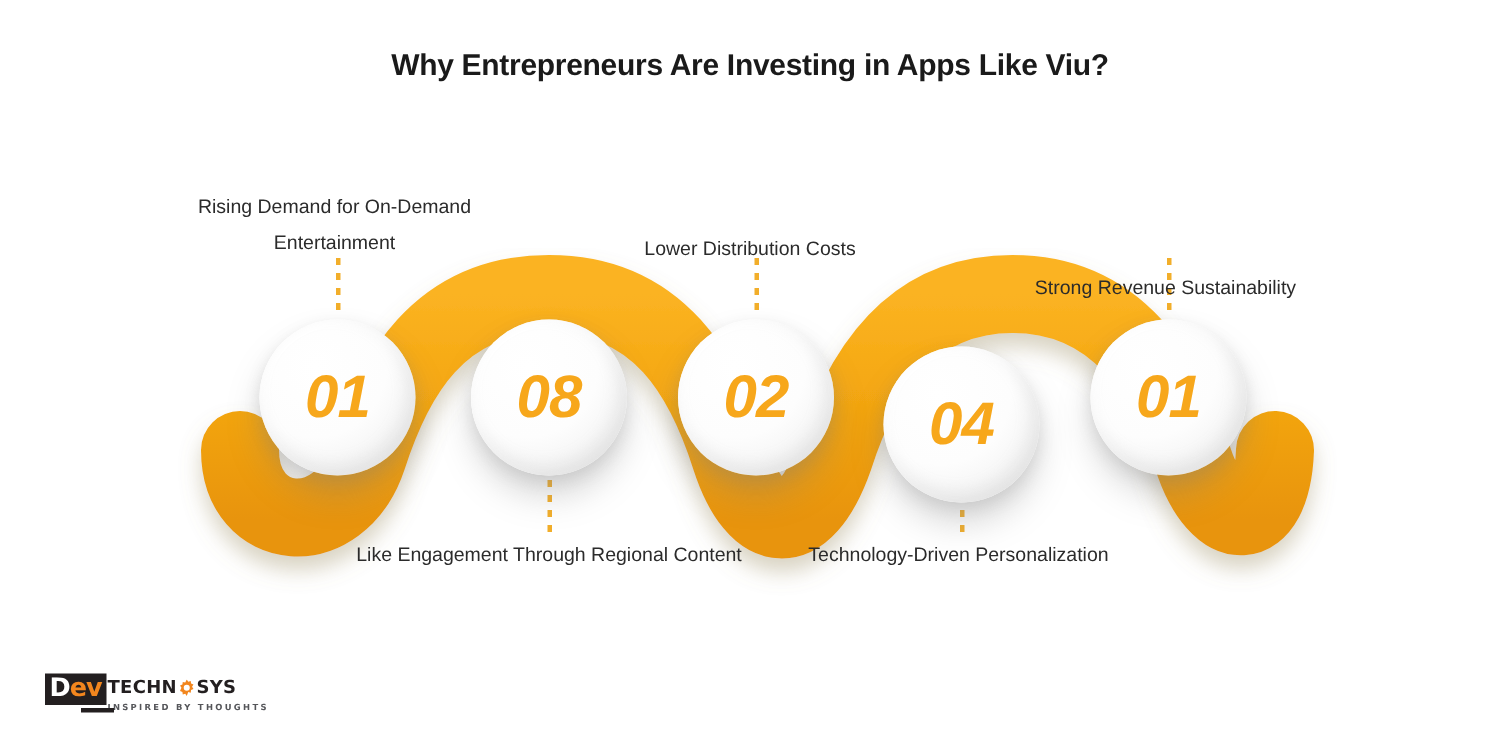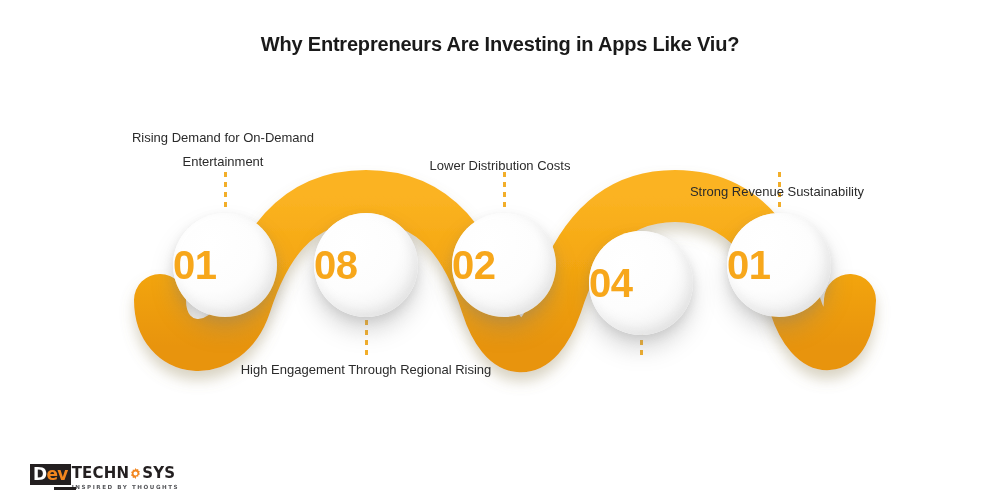--- a/index.html
+++ b/index.html
@@ -33,21 +33,21 @@
     width:104px;height:104px;
     margin-left:-52px;margin-top:-52px;
     border-radius:50%;
     background:
       radial-gradient(circle at 36% 30%, #ffffff 0%, #fdfdfd 48%, #f2f2f2 78%, #e6e6e6 100%);
     box-shadow:
       0 14px 22px rgba(130,130,130,0.30),
       0 4px 10px rgba(120,120,120,0.18),
       inset -4px -5px 11px rgba(170,170,170,0.22),
       inset 3px 4px 9px rgba(255,255,255,0.95);
-    display:flex;align-items:center;justify-content:flex-start;
+    display:flex;align-items:center;justify-content:center;font-style:italic;
   }
   .node-num{
     font-size:40px;
     font-weight:600;
     color:#F7A71B;
     letter-spacing:-0.5px;
     line-height:1;
     user-select:none;
   }
 
@@ -70,39 +70,39 @@
     font-weight:400;
     width:300px;
     margin-left:-150px;
   }
   .label.above{}
   .label.below{}
 
   
   .logo{
     position:absolute;
-    left:30px;bottom:10px;
+    left:30px;bottom:25px;
     display:flex;align-items:flex-start;
   }
   .logo-dev{
     background:#231f20;
     color:#ffffff;
     font-weight:800;
     font-size:17px;
     line-height:19px;
     padding:1px 3px 1px 3px;
     letter-spacing:-0.7px;
     font-family:"DejaVu Sans",sans-serif;
   }
   .logo-dev .v{color:#F2861E;}
   .logo-right{margin-left:1px;}
   .logo-tech{
     color:#231f20;
     font-weight:800;
-    font-size:15px;
+    font-size:12px;
     line-height:19px;
     letter-spacing:0.2px;
     font-family:"DejaVu Sans",sans-serif;
     display:flex;align-items:center;
   }
   .logo-gear{
     display:inline-block;
     width:11px;height:11px;
     margin:0 1px;
     position:relative;
@@ -181,21 +181,22 @@
     <span class="node-num">04</span>
   </div>
   <div class="node" style="left:779px;top:265px;">
     <span class="node-num">01</span>
   </div>
 
   <div class="label above" style="left:223px;top:126px;width:230px;margin-left:-115px;">Rising Demand for On-Demand Entertainment</div>
   <div class="label above" style="left:500px;top:126px;width:180px;margin-left:-90px;margin-top:28px;">Lower Distribution Costs</div>
   <div class="label above" style="left:777px;top:132px;width:180px;margin-left:-90px;margin-top:48px;">Strong Revenue Sustainability</div>
 
-  <div class="label below" style="left:366px;top:358px;width:260px;margin-left:-130px;">High Engagement Through Regional Rising</div>
+  <div class="label below" style="left:366px;top:358px;width:260px;margin-left:-130px;">Like Engagement Through Regional Content</div>
+  <div class="label below" style="left:639px;top:358px;width:220px;margin-left:-110px;">Technology-Driven Personalization</div>
 
   <div class="logo">
     <div class="logo-dev"><span>D</span><span class="v">ev</span></div>
     <div class="logo-right">
       <div class="logo-tech">
         <span>TECHN</span>
         <span class="logo-gear">
           <svg width="11" height="11" viewBox="0 0 24 24" fill="#F2861E">
               <path d="M12 0l2.2 3.1 3.6-1 .5 3.8 3.5 1.5-2.1 3.2 2.1 3.2-3.5 1.5-.5 3.8-3.6-1L12 24l-2.2-3.1-3.6 1-.5-3.8-3.5-1.5L4.3 12 2.2 8.8l3.5-1.5.5-3.8 3.6 1L12 0zm0 7.6A4.4 4.4 0 1 0 12 16.4 4.4 4.4 0 0 0 12 7.6z"></path>
             </svg>

